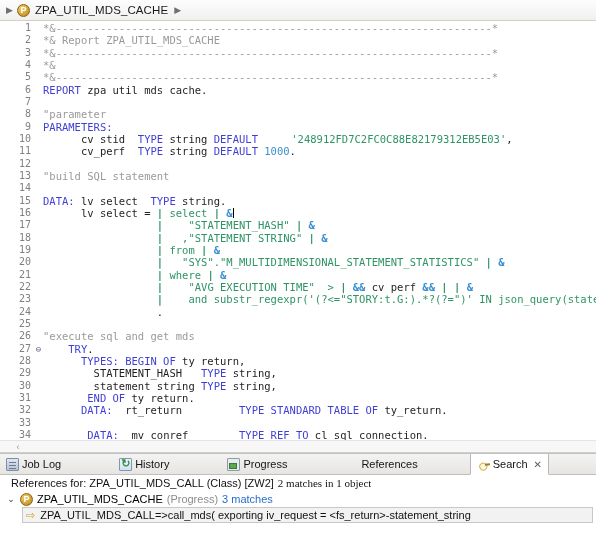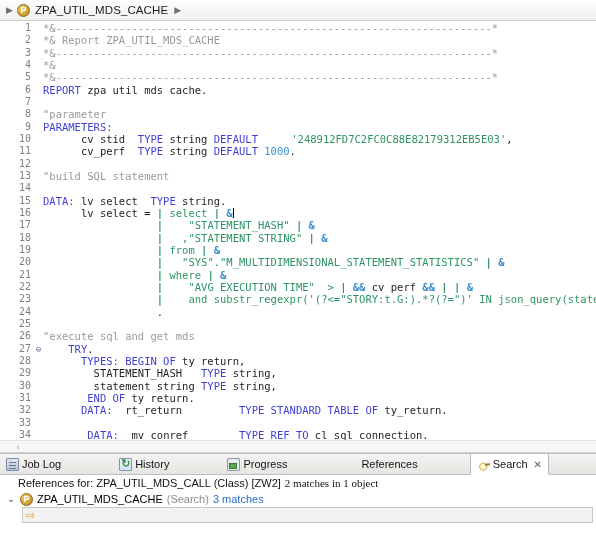--- a/index.html
+++ b/index.html
@@ -155,21 +155,21 @@
   }
   .ic-search:after {
     content: ""; position: absolute; left: 7px; top: 8px;
     width: 5px; height: 2px; background: #9a7a2a; transform: rotate(35deg);
   }
 
   .refs-line {
     flex: none; height: 16px;
     font-size: 11px; color: #121212;
     display: flex; align-items: center;
-    padding-left: 18px; gap: 4px;
+    padding-left: 11px; gap: 4px;
     background: #fff;
   }
   .refs-count { color: #121212; font-family: Liberation Serif, serif; }
 
   .tree { flex: 1 1 auto; background: #fff; overflow: hidden; font-size: 11px; }
   .tree-row {
     display: flex; align-items: center; gap: 4px;
     height: 16px; padding-left: 6px;
   }
   .twisty {
@@ -236,22 +236,23 @@
     <div class="refs-line">
       <span>References for: ZPA_UTIL_MDS_CALL (Class) [ZW2]</span>
       <span class="refs-count">2 matches in 1 object</span>
     </div>
 
     <div class="tree">
       <div class="tree-row">
         <span class="twisty">⌄</span>
         <span class="prog-icon">P</span>
         <span>ZPA_UTIL_MDS_CACHE</span>
-        <span class="tree-sub">(Search)</span>
+        <span class="tree-sub">(Progress)</span>
         <span class="match-count">3 matches</span>
       </div>
       <div class="tree-row match">
         <span class="arrow-icon">⇨</span>
+        <span class="match-text">ZPA_UTIL_MDS_CALL=&gt;call_mds( exporting iv_request  = &lt;fs_return&gt;-statement_string</span>
       </div>
     </div>
   </div>
 
 </div>
 
 </body></html>

